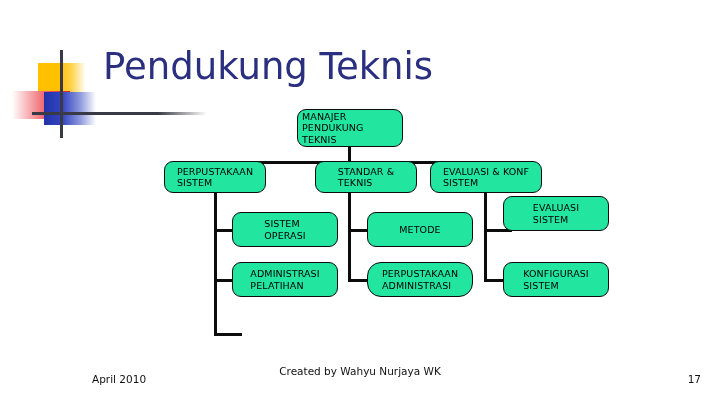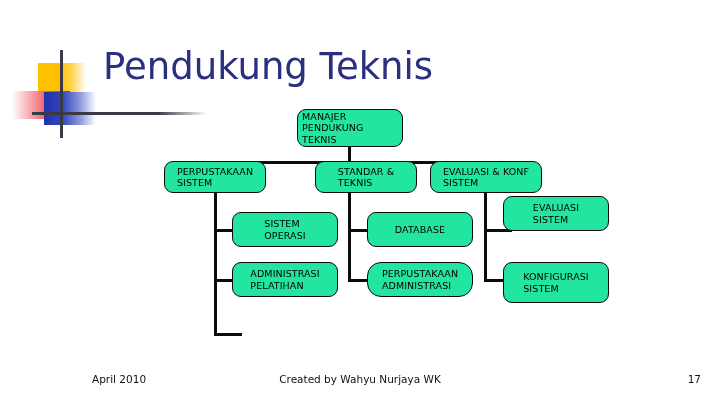--- a/index.html
+++ b/index.html
@@ -60,21 +60,21 @@
   .ln{position:absolute;background:#0c0c0c;z-index:1;}
   .ln.v{width:2.6px;}
   .ln.h{height:2.6px;}
 
   
   #footer{
     position:absolute;left:0;bottom:0;width:720px;height:44px;
     font-size:10.5px;color:#111;
   }
   #footer .f-left{position:absolute;left:92px;top:12px;}
-  #footer .f-center{position:absolute;left:50%;top:12px;transform:translateX(-50%);}
+  #footer .f-center{position:absolute;left:50%;top:4px;transform:translateX(-50%);}
   #footer .f-right{position:absolute;right:19px;top:12px;}
 </style>
 </head>
 <body>
 
 <div id="logo">
   <div class="sq-yellow"></div>
   <div class="sq-red"></div>
   <div class="sq-blue"></div>
   <div class="bar-v"></div>
@@ -142,39 +142,39 @@
   <div class="node" style="left:232px;top:262px;width:106px;height:35px;">
     <span>
       <span>ADMINISTRASI</span>
       <span>PELATIHAN</span>
     </span>
   </div>
 
 
   <div class="node" style="left:367px;top:212px;width:106px;height:35px;">
     <span>
-      <span>DATABASE</span>
+      <span>METODE</span>
     </span>
   </div>
 
   <div class="node" style="left:367px;top:262px;width:106px;height:35px;border-radius:14px;">
     <span>
       <span>PERPUSTAKAAN</span>
       <span>ADMINISTRASI</span>
     </span>
   </div>
 
   <div class="node" style="left:503px;top:196px;width:106px;height:35px;">
     <span>
       <span>EVALUASI</span>
       <span>SISTEM</span>
     </span>
   </div>
 
-  <div class="node" style="left:503px;top:262px;width:106px;height:41px;">
+  <div class="node" style="left:503px;top:262px;width:106px;height:35px;">
     <span>
       <span>KONFIGURASI</span>
       <span>SISTEM</span>
     </span>
   </div>
 </div>
 
 <div id="footer">
   <div class="f-left">April 2010</div>
   <div class="f-center">Created by Wahyu Nurjaya WK</div>

